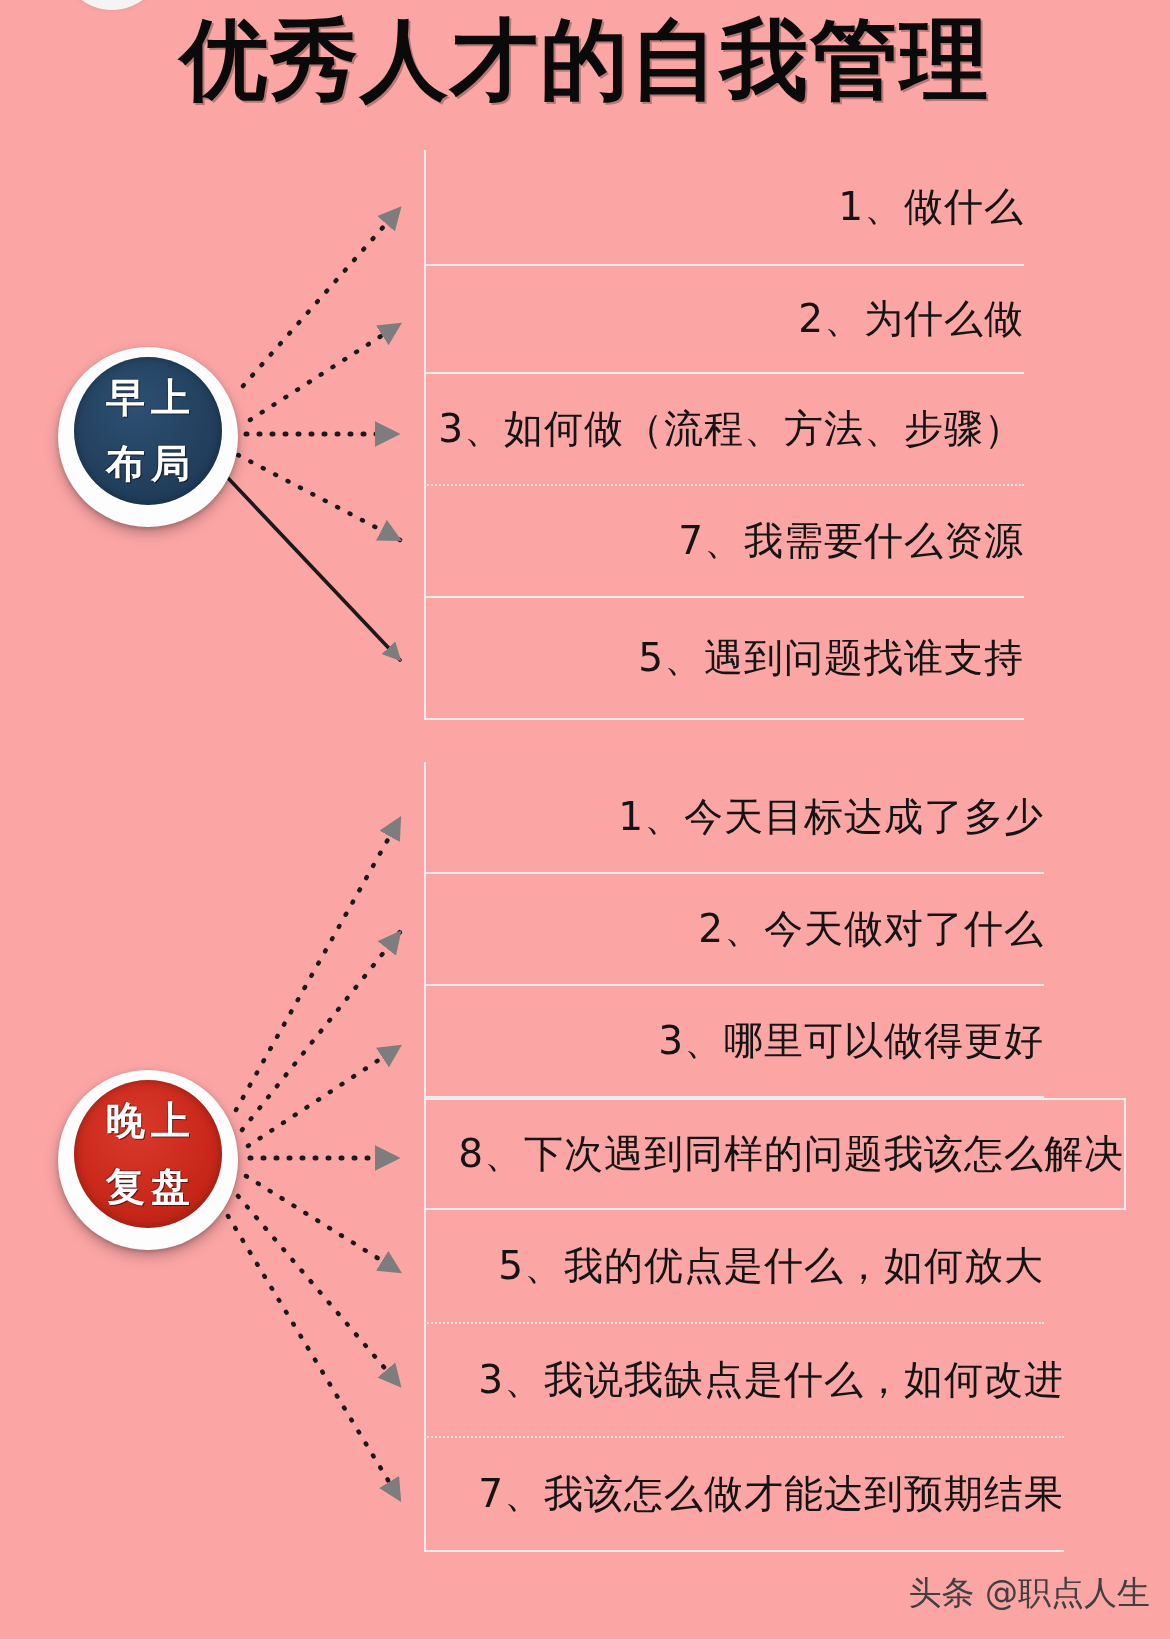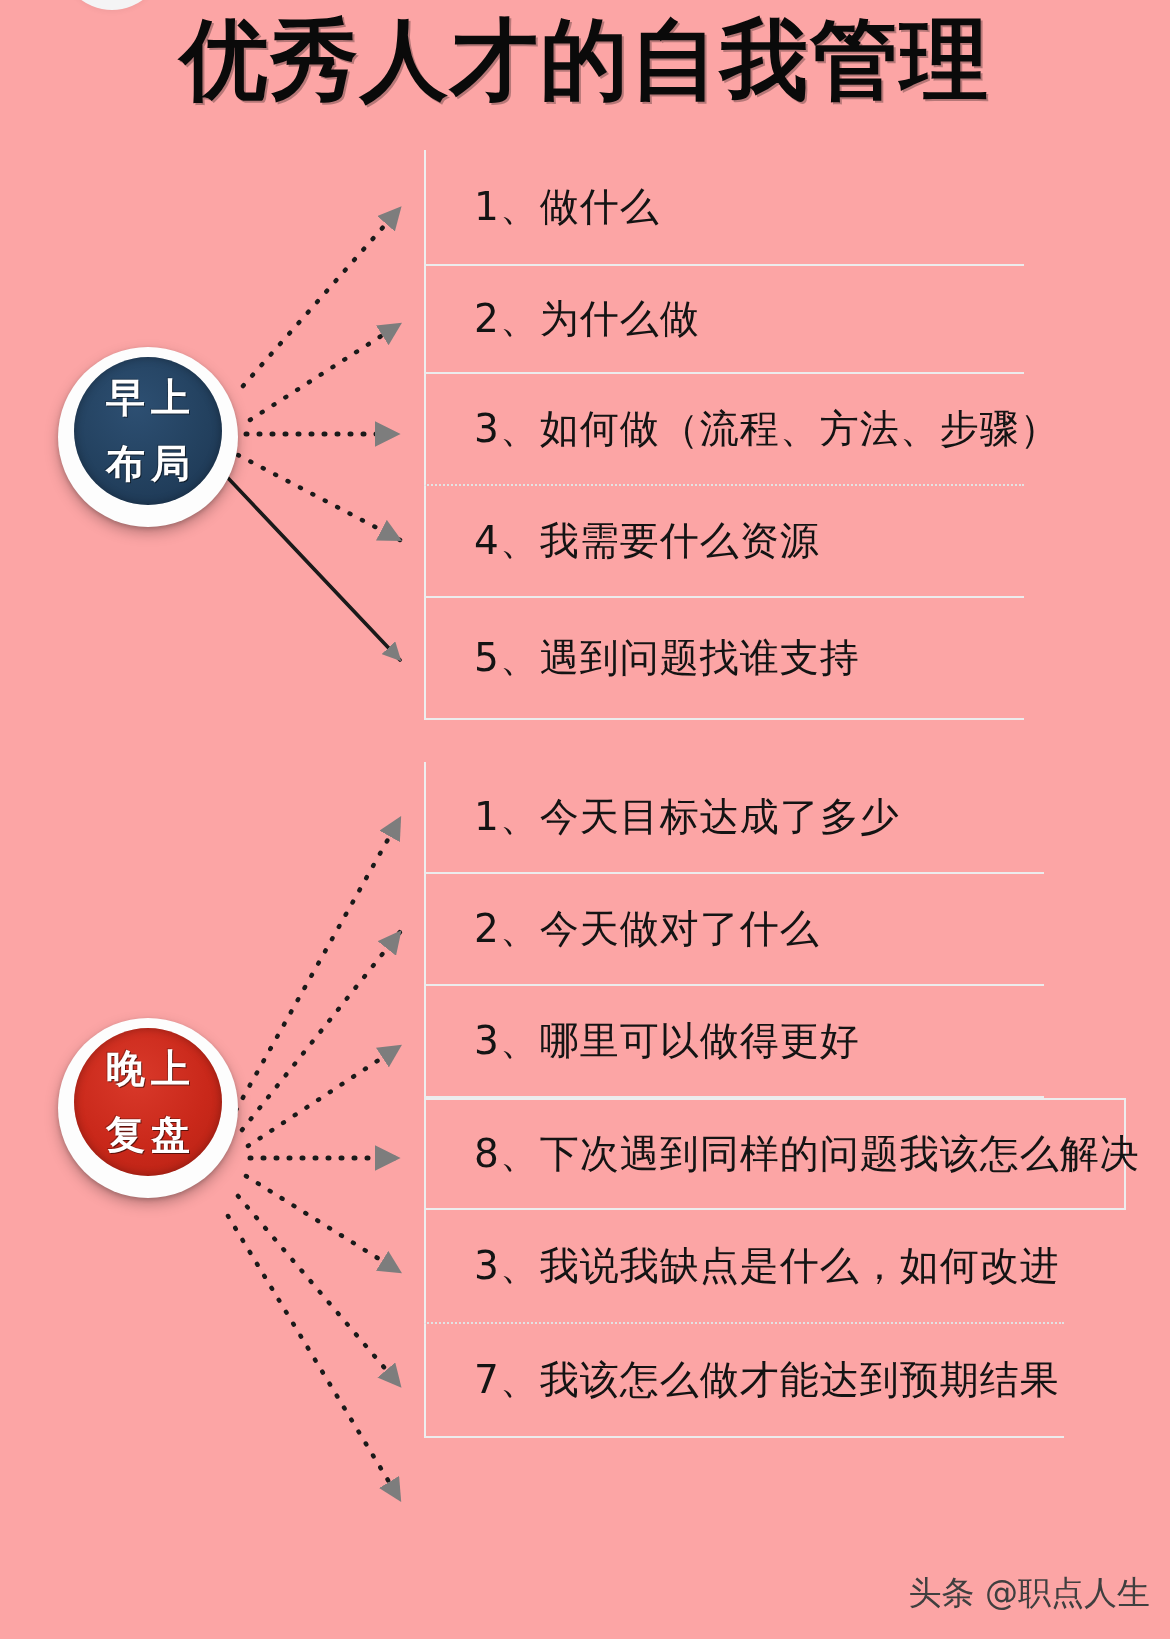--- a/index.html
+++ b/index.html
@@ -105,20 +105,21 @@
     position: absolute;
   }
   .row {
     position: relative;
     display: flex;
     align-items: center;
     box-sizing: border-box;
     border-left: 2px solid #eeeeef;
     border-bottom: 2px solid #ececed;
     padding-left: 48px;
+    justify-content: flex-end;
   }
   .row.dotted-sep  { border-bottom: 2px dotted #e3e3e4; }
   .row.boxed {
     border: 2px solid #ededee;
   }
   .row-text {
     font-family: "DejaVu Sans", "Liberation Sans", sans-serif;
     font-size: 39px;
     line-height: 48px;
     color: #141414;
@@ -194,59 +195,62 @@
   </svg>
 
   <div class="hub" style="left:58px; top:347px;">
     <div class="ring"></div>
     <div class="disc blue">
       <div class="line1">早上</div>
       <div class="line2">布局</div>
     </div>
   </div>
 
-  <div class="hub" style="left:58px; top:1018px;">
+  <div class="hub" style="left:58px; top:1070px;">
     <div class="ring"></div>
     <div class="disc red">
       <div class="line1">晚上</div>
       <div class="line2">复盘</div>
     </div>
   </div>
 
   <div class="group" style="left:424px; top:150px; width:600px;">
     <div class="row" style="height:116px; width:600px;">
       <span class="row-text">1、做什么</span>
     </div>
     <div class="row" style="height:108px; width:600px;">
       <span class="row-text">2、为什么做</span>
     </div>
     <div class="row dotted-sep" style="height:112px; width:600px;">
       <span class="row-text">3、如何做（流程、方法、步骤）</span>
     </div>
     <div class="row" style="height:112px; width:600px;">
-      <span class="row-text">4、我需要什么资源</span>
+      <span class="row-text">7、我需要什么资源</span>
     </div>
     <div class="row" style="height:122px; width:600px;">
       <span class="row-text">5、遇到问题找谁支持</span>
     </div>
   </div>
 
   <div class="group" style="left:424px; top:762px; width:620px;">
     <div class="row" style="height:112px; width:620px;">
       <span class="row-text">1、今天目标达成了多少</span>
     </div>
     <div class="row" style="height:112px; width:620px;">
       <span class="row-text">2、今天做对了什么</span>
     </div>
     <div class="row" style="height:112px; width:620px;">
       <span class="row-text">3、哪里可以做得更好</span>
     </div>
     <div class="row boxed" style="height:112px; width:702px;">
       <span class="row-text">8、下次遇到同样的问题我该怎么解决</span>
     </div>
+    <div class="row dotted-sep" style="height:114px; width:620px;">
+      <span class="row-text">5、我的优点是什么，如何放大</span>
+    </div>
     <div class="row dotted-sep" style="height:114px; width:640px;">
       <span class="row-text">3、我说我缺点是什么，如何改进</span>
     </div>
     <div class="row" style="height:114px; width:640px;">
       <span class="row-text">7、我该怎么做才能达到预期结果</span>
     </div>
   </div>
 
   <div class="watermark">头条 @职点人生</div>
 

